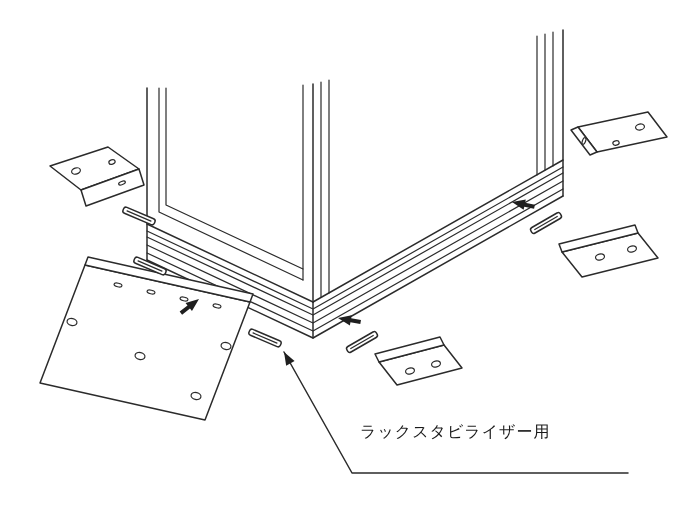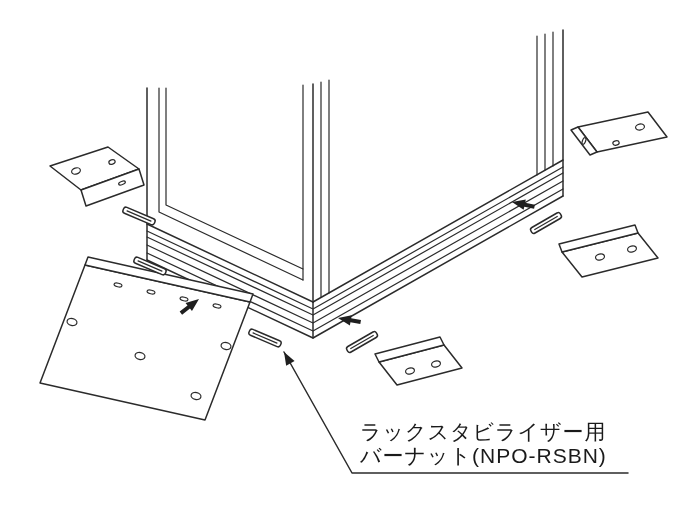--- a/index.html
+++ b/index.html
@@ -43,21 +43,21 @@
   }
   .arrow {
     fill: #1f1f1f;
     stroke: none;
   }
   .part-label {
     position: absolute;
     left: 360px;
     top: 420px;
     color: #1a1a1a;
-    font-size: 21px;
+    font-size: 16px;
     line-height: 24px;
     letter-spacing: 1px;
     white-space: nowrap;
   }
 </style>
 </head>
 <body>
 
 <div class="stage">
 
@@ -172,16 +172,15 @@
     </g>
 
     <g>
       <path class="diagram-line" d="M628,473 L352,473 L284,352"></path>
       <path class="arrow" d="M0,0 L-13,-4.8 L-13,4.8 Z" transform="translate(284,352) rotate(-119.3)"></path>
     </g>
   </svg>
 
   <div class="part-label">
     <div>ラックスタビライザー用</div>
-    <div>バーナット(NPO-RSBN)</div>
   </div>
 
 </div>
 
 </body></html>

